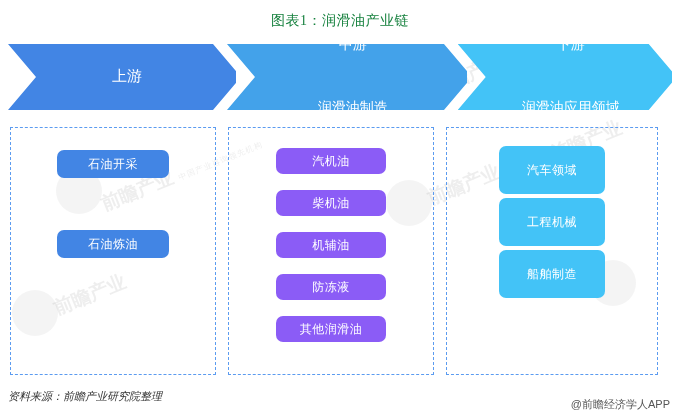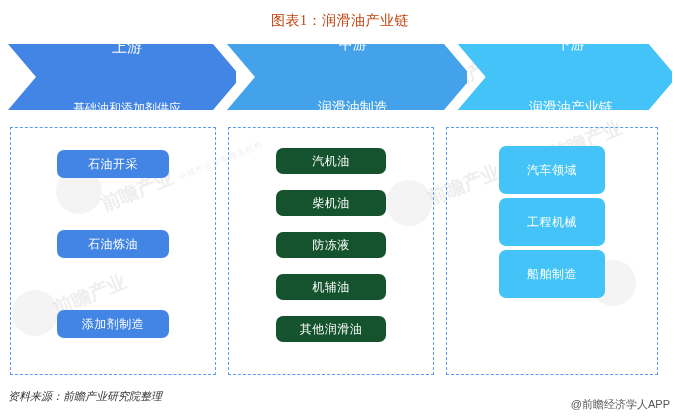--- a/index.html
+++ b/index.html
@@ -12,21 +12,21 @@
     background: #ffffff;
     font-family: "Liberation Sans", "DejaVu Sans", sans-serif;
     overflow: hidden;
     position: relative;
   }
 
   
   .chart-title {
     text-align: center;
     font-size: 14px;
-    color: #c2410c;
+    color: #15803d;
     padding-top: 12px;
     letter-spacing: 0.5px;
     font-family: "Liberation Serif", "DejaVu Serif", serif;
     font-weight: 500;
   }
 
   
   .arrow-band {
     position: absolute;
     top: 44px;
@@ -122,21 +122,21 @@
     background: #4285e4;
     width: 112px;
     height: 28px;
   }
   .col-up .node:nth-of-type(1) { margin-top: 22px; }
   .col-up .node:nth-of-type(2) { margin-top: 52px; }
   .col-up .node:nth-of-type(3) { margin-top: 52px; }
 
   
   .col-mid .node {
-    background: #14532d;
+    background: #8b5cf6;
     width: 110px;
     height: 26px;
   }
   .col-mid .node:nth-of-type(1) { margin-top: 20px; }
   .col-mid .node:nth-of-type(n+2) { margin-top: 16px; }
 
   
   .col-down .node {
     background: #43c3f7;
     width: 106px;
@@ -212,48 +212,46 @@
 <div class="watermark" style="left:548px; top:128px;">
   <span>前瞻产业</span>
 </div>
 
 <div class="chart-title">图表1：润滑油产业链</div>
 
 <div class="arrow-band">
 
   <div class="arrow arrow-1">
     <div class="arrow-main">上游</div>
-    <div class="arrow-sub">基础油和添加剂供应</div>
   </div>
 
   <div class="arrow arrow-2">
     <div class="arrow-main">中游</div>
     <div class="arrow-sub">润滑油制造</div>
   </div>
 
   <div class="arrow arrow-3">
     <div class="arrow-main">下游</div>
-    <div class="arrow-sub">润滑油产业链</div>
+    <div class="arrow-sub">润滑油应用领域</div>
   </div>
 
 </div>
 
 <div class="columns">
 
   <div class="column col-up">
     <div class="node">石油开采</div>
     <div class="node">石油炼油</div>
-    <div class="node">添加剂制造</div>
   </div>
 
   <div class="column col-mid">
     <div class="node">汽机油</div>
     <div class="node">柴机油</div>
+    <div class="node">机辅油</div>
     <div class="node">防冻液</div>
-    <div class="node">机辅油</div>
     <div class="node">其他润滑油</div>
   </div>
 
   <div class="column col-down">
     <div class="node">汽车领域</div>
     <div class="node">工程机械</div>
     <div class="node">船舶制造</div>
   </div>
 
 </div>

